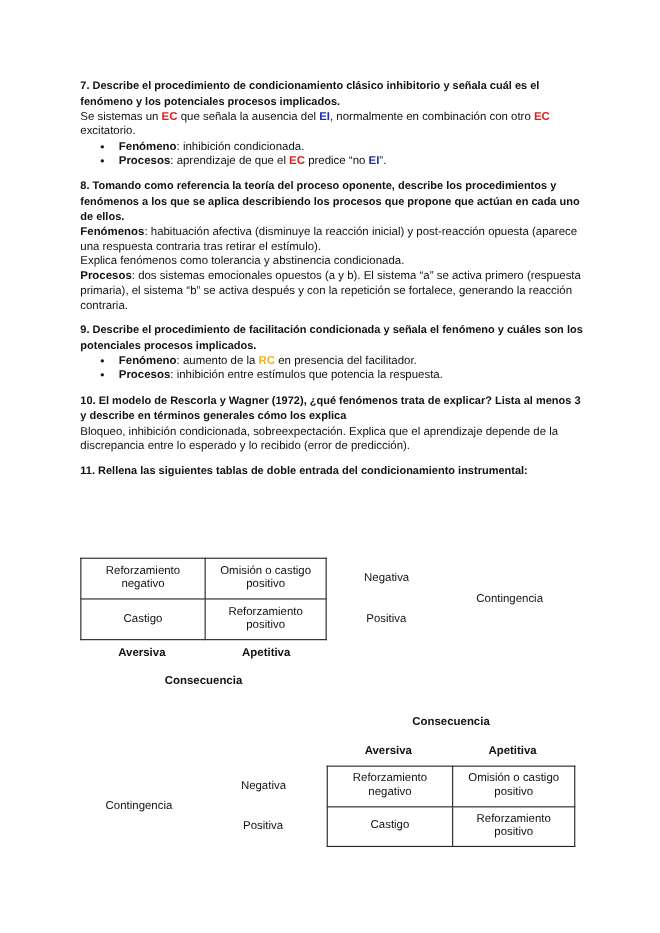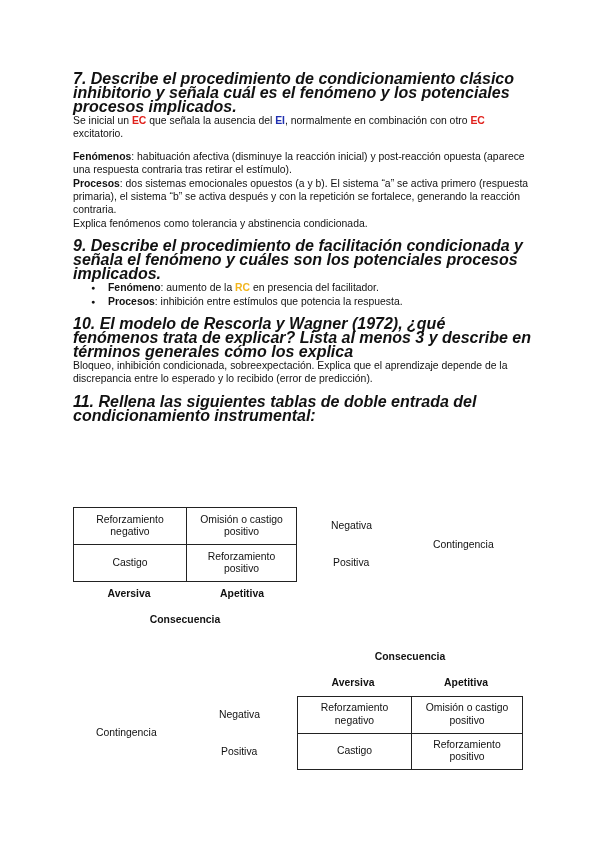--- a/index.html
+++ b/index.html
@@ -1,19 +1,19 @@
 <!DOCTYPE html>
 <html><head>
 <meta charset="utf-8">
 <style>
   html, body { margin: 0; padding: 0; background: #ffffff; }
   body { width: 600px; height: 848px; position: relative; overflow: hidden;
          font-family: "Liberation Sans", sans-serif; color: #111111; }
   .page { position: absolute; left: 73px; top: 72px; width: 460px; font-size: 10.4px; line-height: 13.4px; }
-  .q { font-weight: bold; font-size: 16px; line-height: 14px; margin: 0; font-style: italic; }
+  .q { font-weight: bold; font-size: 10px; line-height: 14px; margin: 0; }
   p { margin: 0; }
   .sec { margin-bottom: 9px; }
   .b { font-weight: bold; }
   .ec { color: #e0201b; font-weight: bold; }
   .ei { color: #1f2fb0; font-weight: bold; }
   .rc { color: #f2b51c; font-weight: bold; }
   ul { margin: 0; padding: 0; list-style: none; }
   li { position: relative; padding-left: 35px; }
   li::before { content: "\25CF"; position: absolute; left: 18px; top: 0; font-size: 7px; }
   .tbl { position: absolute; border-collapse: collapse; font-size: 10.4px; padding-left: 24px; }
@@ -21,27 +21,32 @@
   .lbl { position: absolute; font-size: 10.4px; white-space: nowrap; }
   .lbl.c { transform: translateX(-50%); font-weight: bold; }
 </style>
 </head>
 <body>
 
 <div class="page">
 
   <div class="sec">
     <p class="q">7. Describe el procedimiento de condicionamiento clásico inhibitorio y señala cuál es el fenómeno y los potenciales procesos implicados.</p>
-    <p><span>Se inicial un </span><span class="ec">EC</span><span> que señala la ausencia del </span><span class="ei">EI</span><span>, normalmente en combinación con otro </span><span class="ec">EC</span><span> excitatorio.</span></p>
+    <p><span>Se sistemas un </span><span class="ec">EC</span><span> que señala la ausencia del </span><span class="ei">EI</span><span>, normalmente en combinación con otro </span><span class="ec">EC</span><span> excitatorio.</span></p>
+    <ul>
+      <li><span class="b">Fenómeno</span><span>: inhibición condicionada.</span></li>
+      <li><span class="b">Procesos</span><span>: aprendizaje de que el </span><span class="ec">EC</span><span> predice “no </span><span class="ei">EI</span><span>”.</span></li>
+    </ul>
   </div>
 
   <div class="sec">
+    <p class="q">8. Tomando como referencia la teoría del proceso oponente, describe los procedimientos y fenómenos a los que se aplica describiendo los procesos que propone que actúan en cada uno de ellos.</p>
     <p><span class="b">Fenómenos</span><span>: habituación afectiva (disminuye la reacción inicial) y post-reacción opuesta (aparece una respuesta contraria tras retirar el estímulo).</span></p>
+    <p>Explica fenómenos como tolerancia y abstinencia condicionada.</p>
     <p><span class="b">Procesos</span><span>: dos sistemas emocionales opuestos (a y b). El sistema “a” se activa primero (respuesta primaria), el sistema “b” se activa después y con la repetición se fortalece, generando la reacción contraria.</span></p>
-    <p>Explica fenómenos como tolerancia y abstinencia condicionada.</p>
   </div>
 
   <div class="sec">
     <p class="q">9. Describe el procedimiento de facilitación condicionada y señala el fenómeno y cuáles son los potenciales procesos implicados.</p>
     <ul>
       <li><span class="b">Fenómeno</span><span>: aumento de la </span><span class="rc">RC</span><span> en presencia del facilitador.</span></li>
       <li><span class="b">Procesos</span><span>: inhibición entre estímulos que potencia la respuesta.</span></li>
     </ul>
   </div>
 

